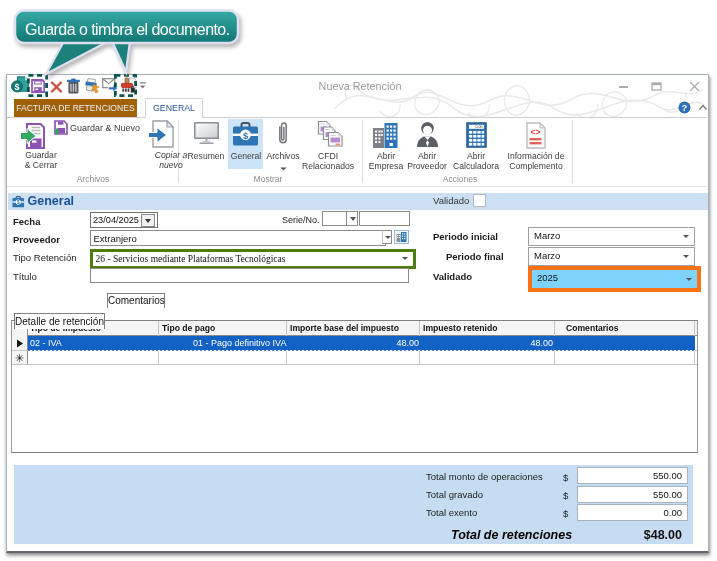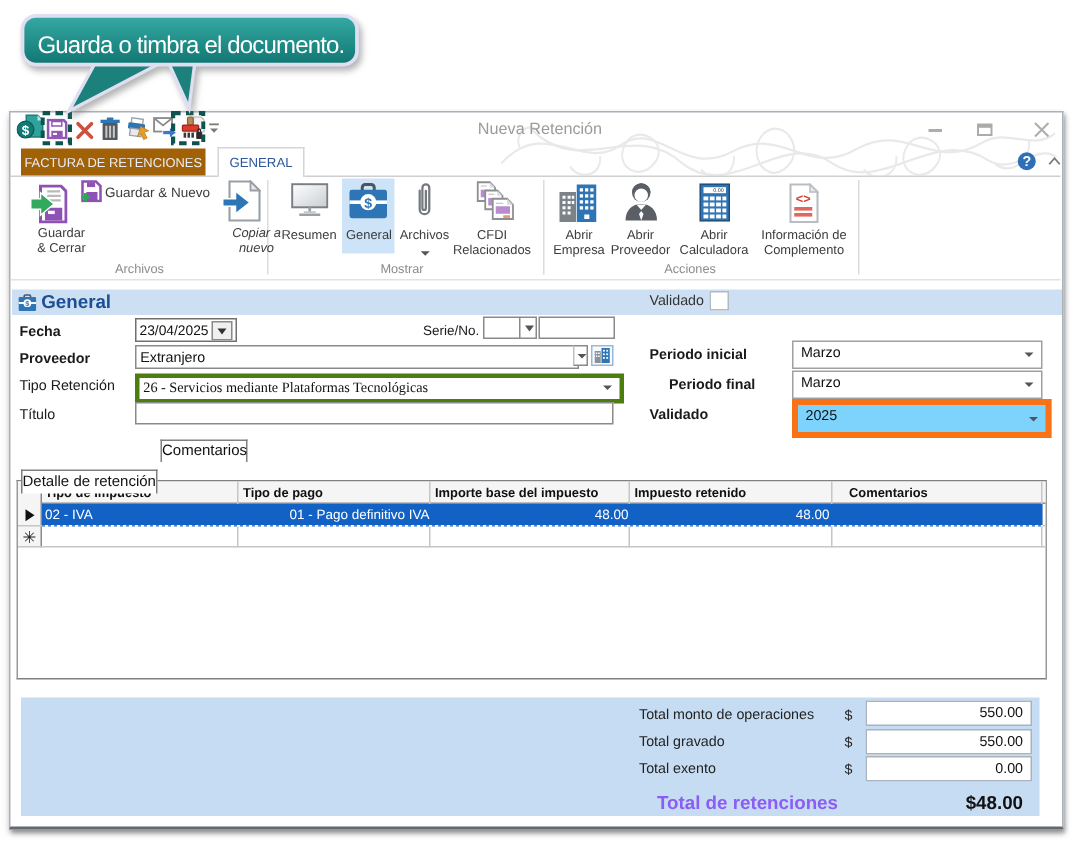--- a/index.html
+++ b/index.html
@@ -384,21 +384,21 @@
 <div class="abs" style="left:14px;top:465px;width:679px;height:79px;background:#c6dcf2;"></div>
 <div class="abs" style="left:426px;top:471px;font-size:9.5px;color:#222;">Total monto de operaciones</div>
 <div class="abs" style="left:563px;top:472px;font-size:9.5px;color:#222;">$</div>
 <div class="inp" style="left:577px;top:467px;width:104px;height:13px;border:1px solid #a8b3be;text-align:right;padding:1.5px 5px 0 0;">550.00</div>
 <div class="abs" style="left:426px;top:489px;font-size:9.5px;color:#222;">Total gravado</div>
 <div class="abs" style="left:563px;top:490px;font-size:9.5px;color:#222;">$</div>
 <div class="inp" style="left:577px;top:486px;width:104px;height:13px;border:1px solid #a8b3be;text-align:right;padding:1.5px 5px 0 0;">550.00</div>
 <div class="abs" style="left:426px;top:507px;font-size:9.5px;color:#222;">Total exento</div>
 <div class="abs" style="left:563px;top:508px;font-size:9.5px;color:#222;">$</div>
 <div class="inp" style="left:577px;top:504px;width:104px;height:13px;border:1px solid #a8b3be;text-align:right;padding:1.5px 5px 0 0;">0.00</div>
-<div class="abs" style="left:438px;top:528px;font-size:12.5px;font-weight:bold;color:#8b5cf6;">Total de retenciones</div>
+<div class="abs" style="left:451px;top:528px;font-size:12.5px;font-weight:bold;color:#000000;font-style:italic;">Total de retenciones</div>
 <div class="abs" style="left:582px;top:528px;width:100px;text-align:right;font-size:12.5px;font-weight:bold;color:#111;">$48.00</div>
 
 <svg class="abs" style="left:0px;top:0px;filter:drop-shadow(2px 3px 2px rgba(120,120,120,0.55));" width="300" height="90" viewBox="0 0 300 90">
   <defs>
     <linearGradient id="tealg" x1="0" y1="0" x2="0" y2="1">
       <stop offset="0" stop-color="#36aaa4"></stop>
       <stop offset="1" stop-color="#117672"></stop>
     </linearGradient>
   </defs>
   <path d="M64,41 L109,41 L46,74 z" fill="#1c807b" stroke="#dfdff2" stroke-width="2.2"></path>

